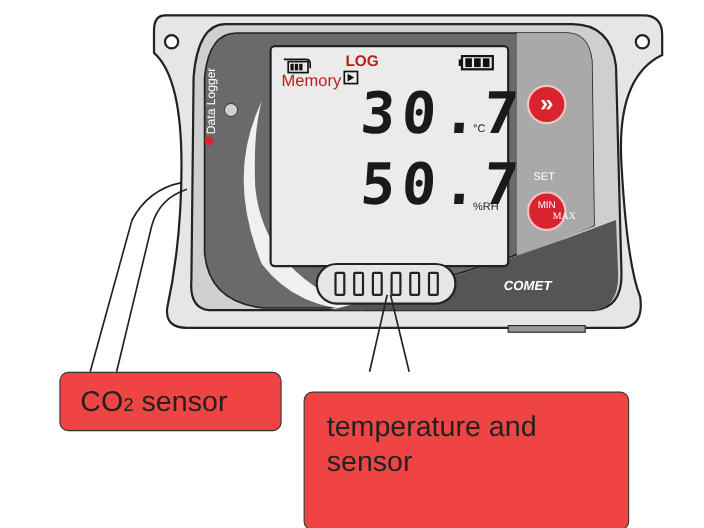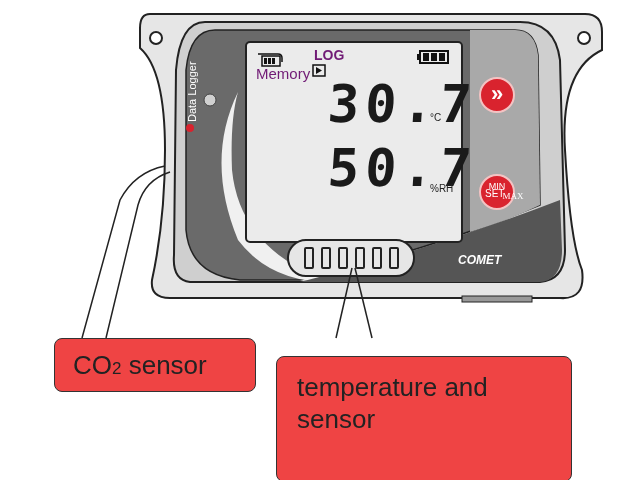--- a/index.html
+++ b/index.html
@@ -1,19 +1,19 @@
 <!DOCTYPE html>
 <html><head>
 <meta charset="utf-8">
 <style>
   html,body{margin:0;padding:0;background:#ffffff;}
   body{width:640px;height:480px;position:relative;overflow:hidden;font-family:"Liberation Sans",sans-serif;}
   .stage{position:absolute;left:0;top:0;width:640px;height:480px;}
   svg{position:absolute;left:0;top:0;}
-  .lcd-text{position:absolute;color:#701a75;font-family:"Liberation Sans",sans-serif;}
+  .lcd-text{position:absolute;color:#b91c1c;font-family:"Liberation Sans",sans-serif;}
   .digits{position:absolute;font-family:"DejaVu Sans Mono",monospace;color:#1a1a1a;font-weight:bold;letter-spacing:6px;transform:skewX(-4deg);}
   .unit{position:absolute;font-size:10px;color:#222;}
   .btn-label{position:absolute;color:#fff;font-size:9px;text-align:center;line-height:10px;}
   .callout{position:absolute;border:1.5px solid #333;border-radius:8px;background:#ef4444;color:#222;font-size:26px;line-height:32px;}
   .set-label{position:absolute;color:#fff;font-size:10px;}
   .brand{position:absolute;color:#fff;font-weight:bold;font-style:italic;font-size:12px;}
   .side-text{position:absolute;color:#fff;font-size:11px;transform:rotate(-90deg);transform-origin:left top;white-space:nowrap;}
 </style>
 </head>
 <body>
@@ -85,21 +85,21 @@
   <span></span>
   <span></span>
 
   <div class="digits" style="left:328px;top:76px;font-size:52px;line-height:56px;">30.7</div>
   <div class="unit" style="left:430px;top:112px;">°C</div>
   <div class="digits" style="left:328px;top:140px;font-size:52px;line-height:56px;">50.7</div>
   <div class="unit" style="left:430px;top:142px;margin-top:41px;">%RH</div>
 
   
   <div class="btn-label" style="left:480px;top:80px;width:34px;font-size:22px;line-height:28px;font-weight:bold;">»</div>
-  <div class="set-label" style="left:485px;top:156px;margin-top:32px;">SET</div>
+  <div class="set-label" style="left:485px;top:156px;">SET</div>
   <div style="position:absolute;left:480px;top:181px;width:58px;height:24px;">
     <div class="btn-label" style="left:0;top:0;width:34px;">MIN</div>
     <div class="btn-label" style="left:16px;top:10px;width:34px;font-family:Liberation Serif, serif;">MAX</div>
   </div>
 
   
   <div class="brand" style="left:458px;top:253px;">COMET</div>
 
   
   <div style="position:absolute;left:288px;top:240px;width:126px;height:36px;"></div>

